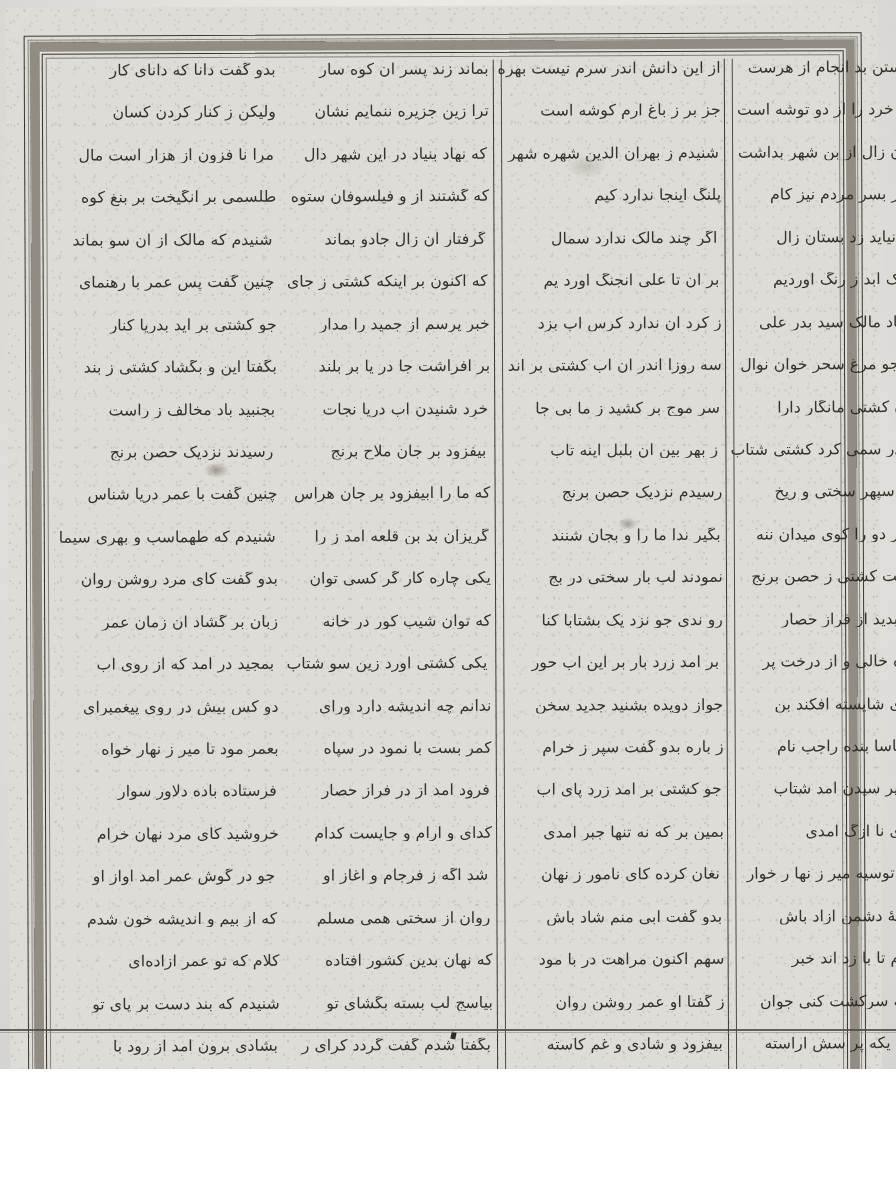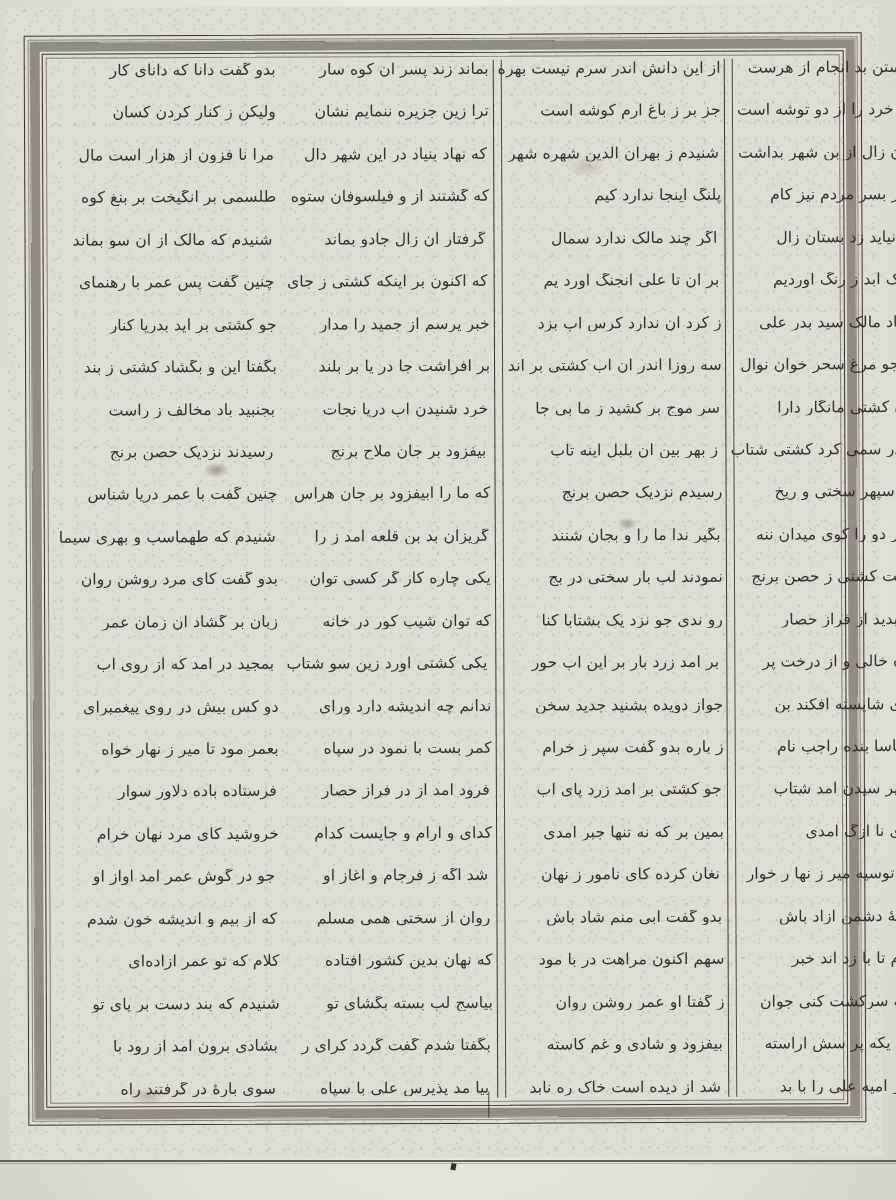--- a/index.html
+++ b/index.html
@@ -1,21 +1,21 @@
 <!DOCTYPE html>
 <html><head>
 <meta charset="utf-8">
 <title>Manuscript Folio</title>
 <style>
   html,body{margin:0;padding:0;background:#fff;}
   body{width:896px;height:1200px;overflow:hidden;
        font-family:"DejaVu Sans","Liberation Sans",sans-serif;}
 
   
-  #plate{position:relative;width:896px;height:1200px;
+  #plate{position:relative;width:896px;height:1069px;
          background:#14532d;overflow:hidden;}
 
   
   #board{position:absolute;inset:0;
      background:
        linear-gradient(180deg,#eceae6 0%,#e6e4e0 30%,#e8e6e2 70%,#edebe7 100%);
   }
   #board:after{content:"";position:absolute;inset:0;
      background:
        radial-gradient(ellipse at 50% 45%, rgba(0,0,0,0) 55%, rgba(0,0,0,.10) 100%);

